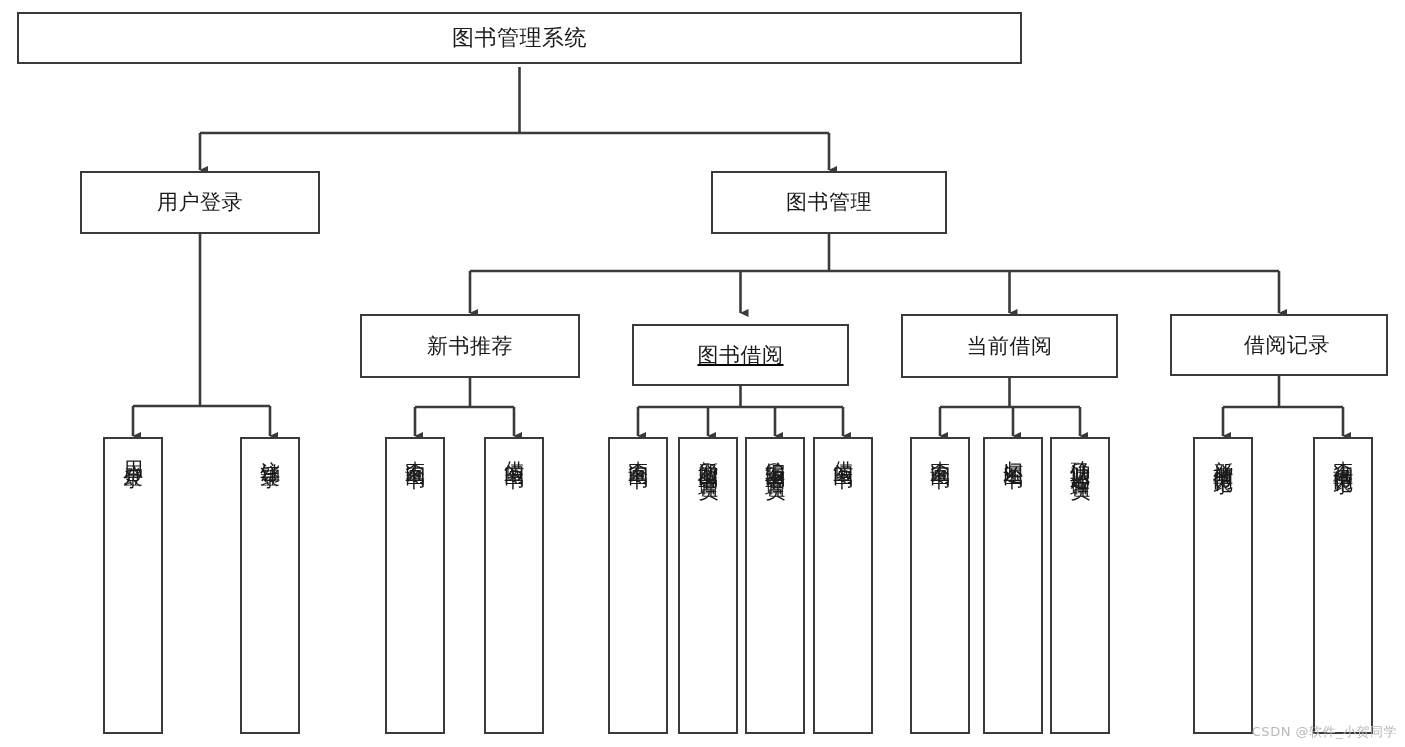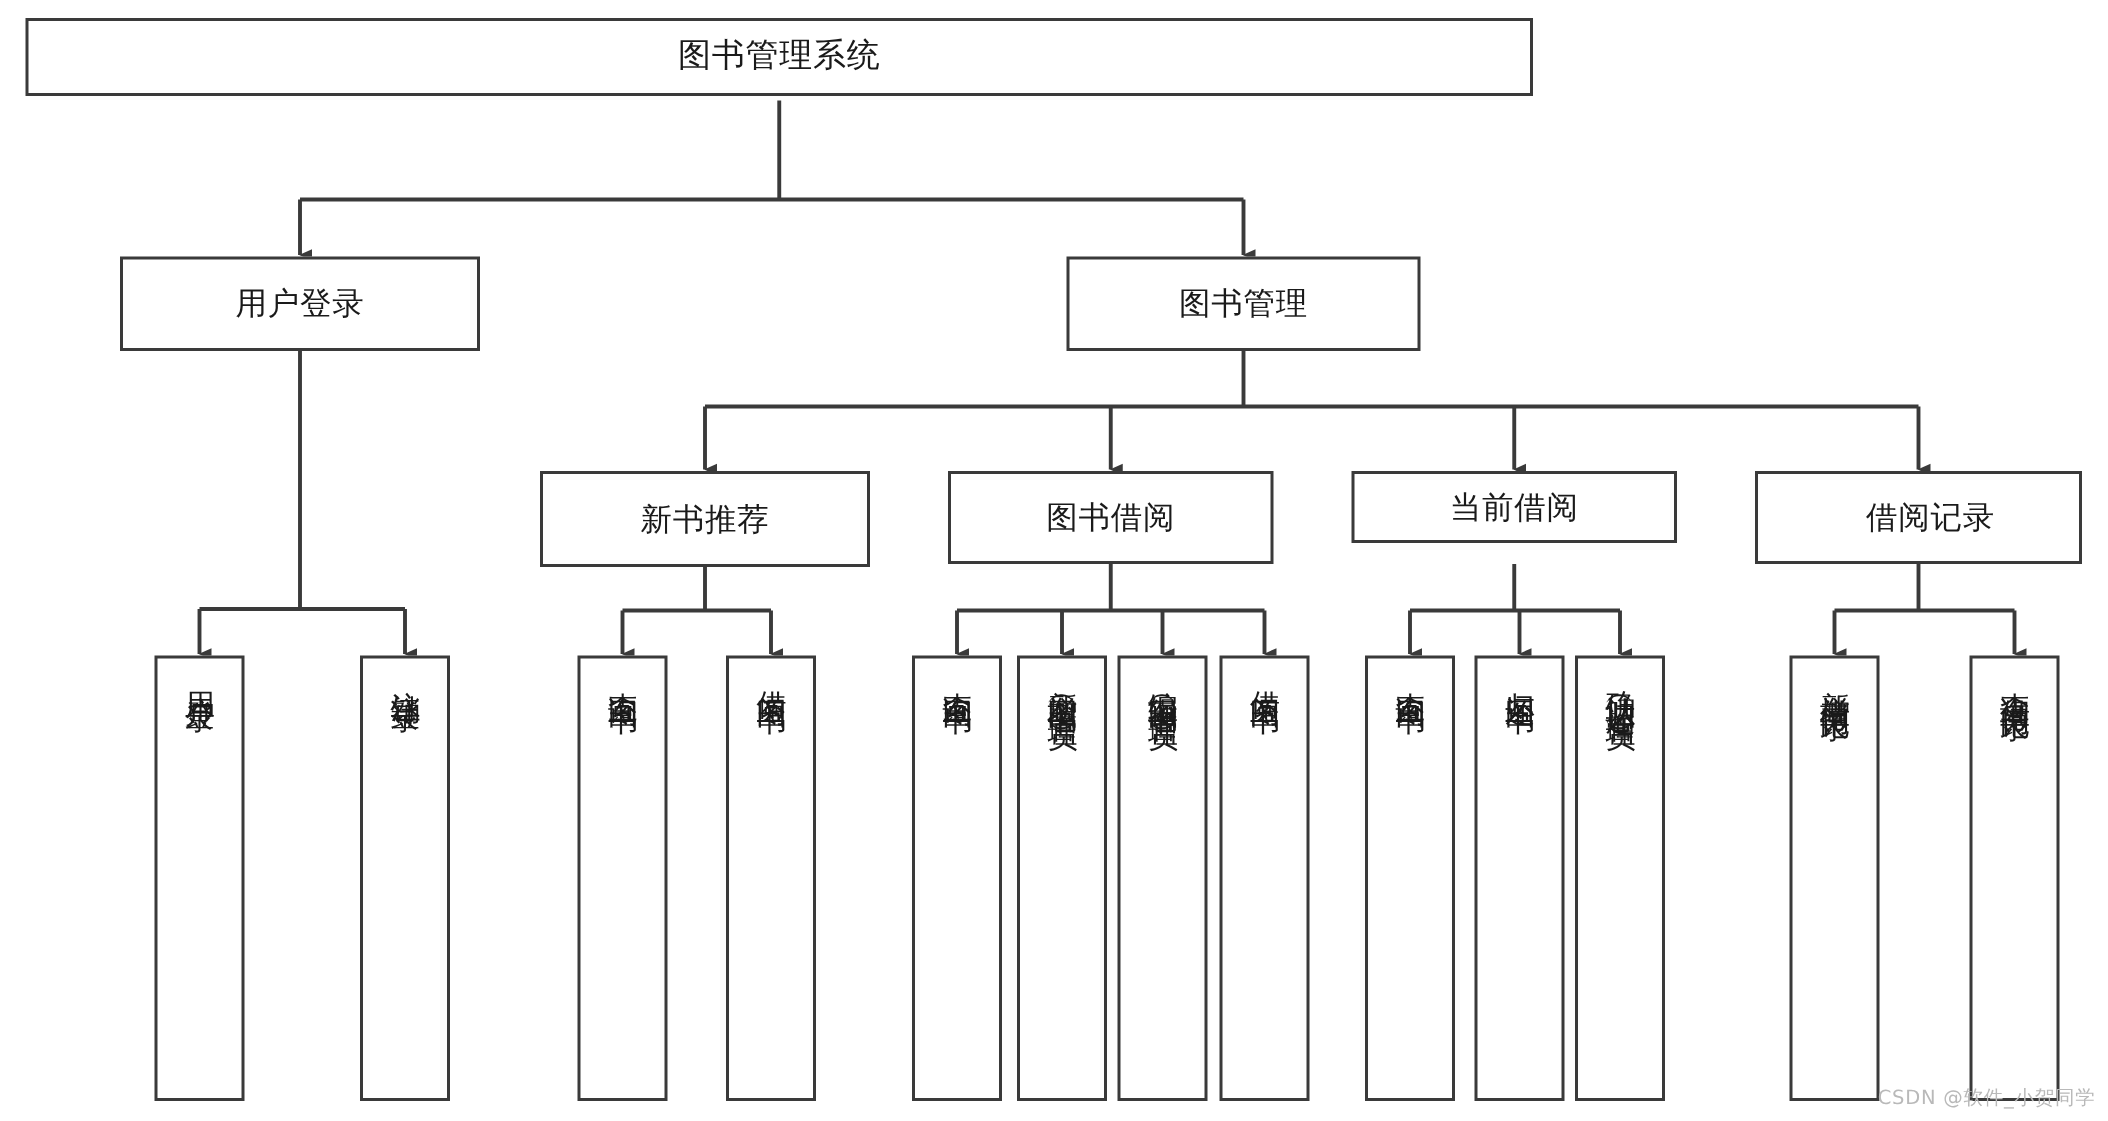--- a/index.html
+++ b/index.html
@@ -126,24 +126,24 @@
   <div class="node horiz" style="left: 80px; top: 171px; width: 240px; height: 63px;">
     <span class="node-label">用户登录</span>
   </div>
   <div class="node horiz" style="left: 711px; top: 171px; width: 236px; height: 63px; font-family: Liberation Serif, serif;">
     <span class="node-label">图书管理</span>
   </div>
 
   <div class="node horiz" style="left: 360px; top: 314px; width: 220px; height: 64px;">
     <span class="node-label">新书推荐</span>
   </div>
-  <div class="node horiz" style="left: 632px; top: 314px; width: 217px; height: 62px;">
+  <div class="node horiz" style="left: 632px; top: 324px; width: 217px; height: 62px; text-decoration: underline;">
     <span class="node-label">图书借阅</span>
   </div>
-  <div class="node horiz" style="left: 901px; top: 314px; width: 217px; height: 48px;">
+  <div class="node horiz" style="left: 901px; top: 314px; width: 217px; height: 64px;">
     <span class="node-label">当前借阅</span>
   </div>
   <div class="node horiz" style="left: 1170px; top: 314px; width: 218px; height: 62px; padding-left: 16px;">
     <span class="node-label">借阅记录</span>
   </div>
 
   <div class="node vert" style="left: 103px; top: 437px; width: 60px; height: 297px;">
     <span class="node-label">用户登录</span>
   </div>
   <div class="node vert" style="left: 240px; top: 437px; width: 60px; height: 297px;">

